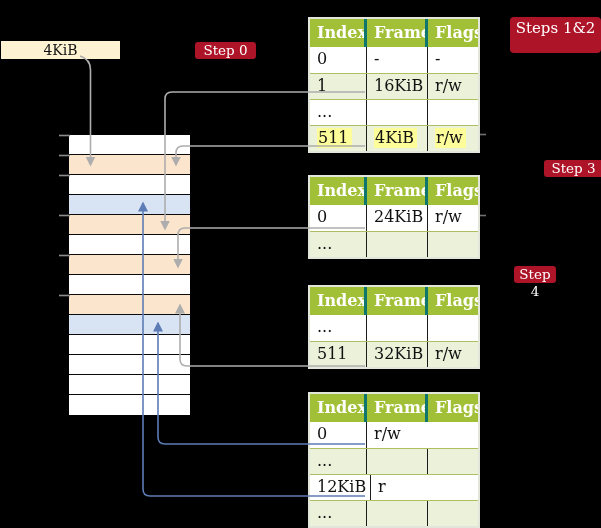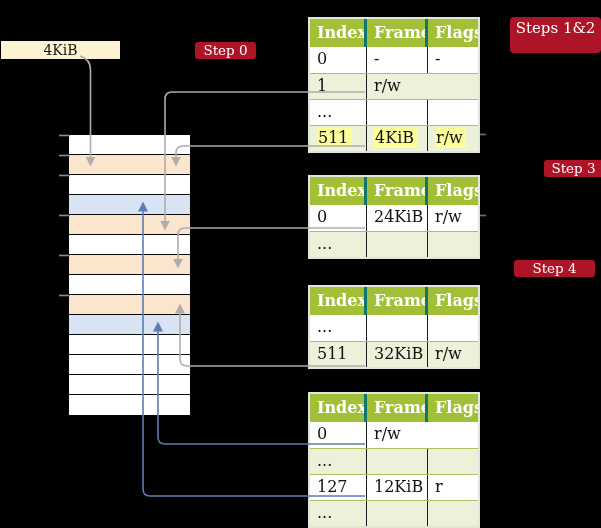--- a/index.html
+++ b/index.html
@@ -14,21 +14,21 @@
     font-size:14px;line-height:18px;text-align:center;
   }
   
   .badge{
     position:absolute;background:var(--badge-red,#ae1428);color:var(--badge-text,#fff);
     font-size:13.5px;line-height:17px;height:17px;text-align:center;border-radius:3px;
   }
   .b-step0{left:195px;top:42px;width:61px;}
   .b-steps12{left:510px;top:17px;width:91px;height:36px;line-height:22px;font-size:15px;border-radius:4px;}
   .b-step3{left:544px;top:160px;width:59px;}
-  .b-step4{left:514px;top:260px;width:81px;}
+  .b-step4{left:514px;top:266px;width:42px;}
   
   .mem{position:absolute;left:69px;top:135px;width:121px;}
   .mem-row{height:20px;box-sizing:border-box;border-bottom:1px solid #0a0a0a;}
   .mem-row:last-child{border-bottom:none;}
   .mem-row.white{background:var(--row-white,#fff);}
   .mem-row.peach{background:var(--mem-peach,#fce5cd);}
   .mem-row.blue{background:var(--mem-blue,#d8e3f3);}
   
   .ptable{
     position:absolute;width:172px;box-sizing:border-box;
@@ -102,20 +102,21 @@
         <div class="th c1">Frame</div>
         <div class="th c2">Flags</div>
       </div>
       <div class="tr">
         <div class="td c0">0</div>
         <div class="td c1">-</div>
         <div class="td c2">-</div>
       </div>
       <div class="tr alt">
         <div class="td c0">1</div>
+        <div class="td c1">16KiB</div>
         <div class="td c2">r/w</div>
       </div>
       <div class="tr">
         <div class="td c0">...</div>
         <div class="td c1"></div>
         <div class="td c2"></div>
       </div>
       <div class="tr alt">
         <div class="td c0"><span class="hl">511</span></div>
         <div class="td c1"><span class="hl">4KiB</span></div>
@@ -165,21 +166,20 @@
       <div class="tr">
         <div class="td c0">0</div>
         <div class="td c2">r/w</div>
       </div>
       <div class="tr alt">
         <div class="td c0">...</div>
         <div class="td c1"></div>
         <div class="td c2"></div>
       </div>
       <div class="tr">
-        <div class="td c0">127</div>
         <div class="td c1">12KiB</div>
         <div class="td c2">r</div>
       </div>
       <div class="tr alt">
         <div class="td c0">...</div>
         <div class="td c1"></div>
         <div class="td c2"></div>
       </div>
     </div>
 

